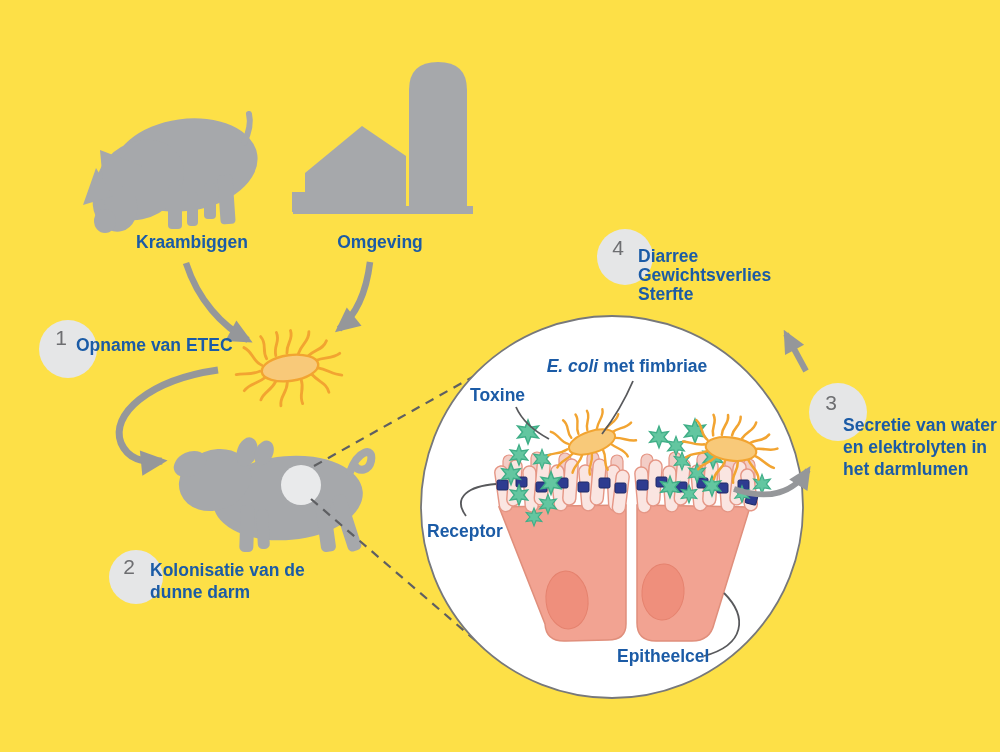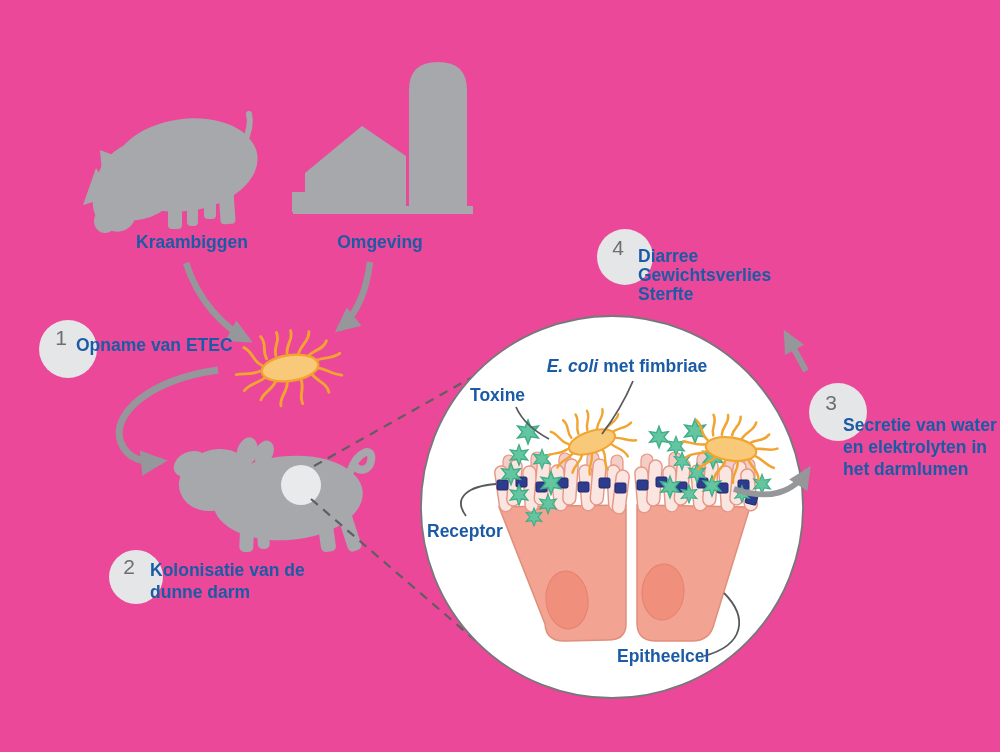--- a/index.html
+++ b/index.html
@@ -1,16 +1,16 @@
 <!DOCTYPE html>
 <html><head>
 <meta charset="utf-8">
 <style>
   html,body{margin:0;padding:0;background:#fff;}
-  .stage{position:relative;width:1000px;height:752px;background:#ec4899;overflow:hidden;
+  .stage{position:relative;width:1000px;height:752px;background:#fde047;overflow:hidden;
          font-family:"Liberation Sans",sans-serif;}
   svg text{font-family:"Liberation Sans",sans-serif;}
   .lbl{font-weight:bold;font-size:17.5px;fill:#1B5BA6;}
   .num{font-size:21px;fill:#6D6E71;}
 </style>
 </head>
 <body>
 
 <div class="stage">
 <svg width="1000" height="752" viewBox="0 0 1000 752">

